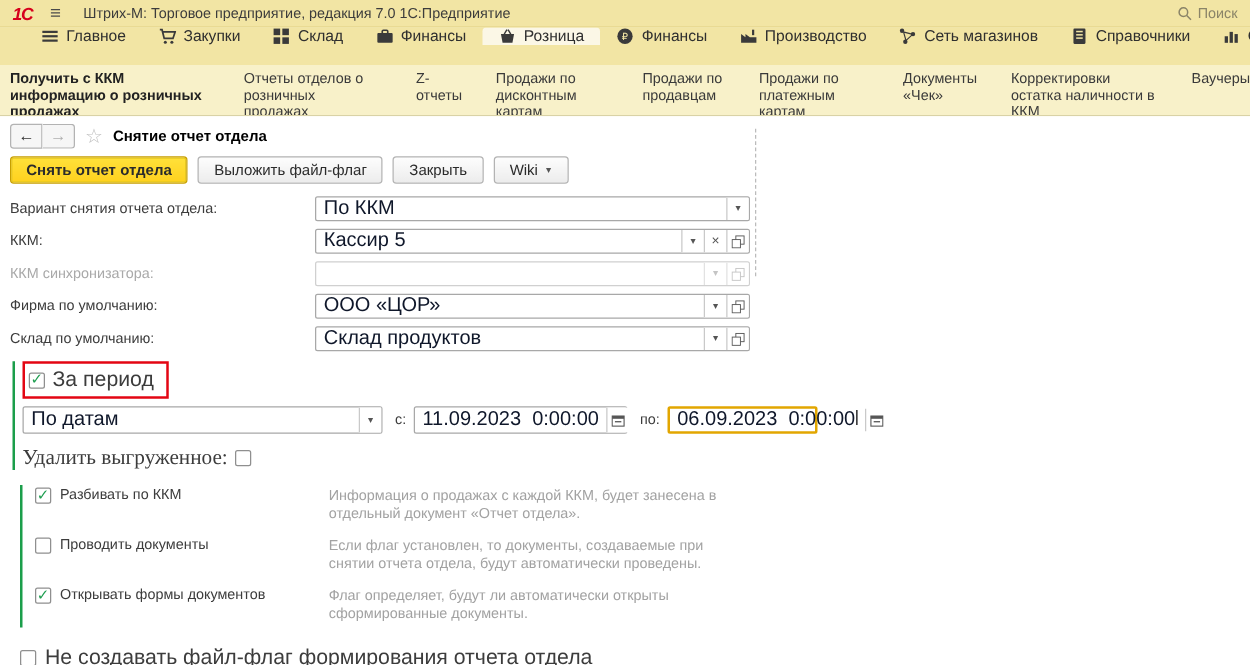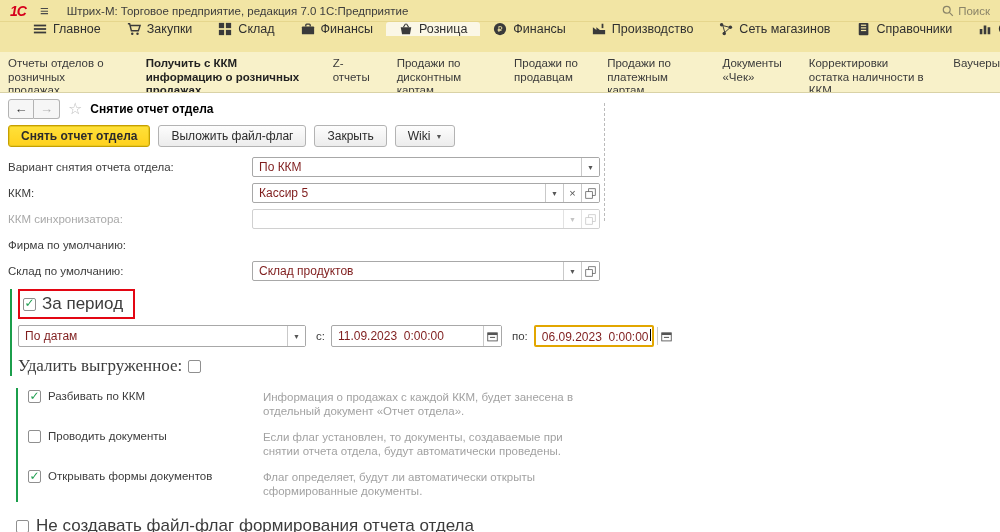--- a/index.html
+++ b/index.html
@@ -41,21 +41,21 @@
   .toolbar { display:flex; gap:8px; padding:6px 0 0 8px; }
   .btn { height:22px; padding:0 12px; border:1px solid #b3b3b3; border-radius:3px; background:linear-gradient(#fdfdfd,#ececec); font-size:12px; color:#2b2b2b; display:flex; align-items:center; gap:5px; cursor:pointer; }
   .btn.primary { background:linear-gradient(#ffe13a,#ffd11e); border:1px solid #c79f00; font-weight:bold; box-shadow:0 0 0 1px #e8c91f inset; }
   .caret-down { font-size:7px; color:#555; }
 
   
   .fields { padding:10px 0 0 8px; }
   .frow { display:flex; align-items:center; height:20px; margin-bottom:6px; }
   .flabel { width:244px; font-size:11.5px; color:#3c3c3c; }
   .fbox { width:348px; height:20px; border:1px solid #a8a8a8; border-radius:2px; background:#fff; display:flex; align-items:center; overflow:hidden; }
-  .fval { flex:1; padding:0 6px; font-size:12px; color:#7f1d1d; white-space:pre; }
+  .fval { flex:1; padding:0 6px; font-size:16px; color:#0f172a; white-space:pre; }
   .fbtn { width:18px; height:100%; border-left:1px solid #c9c9c9; display:flex; align-items:center; justify-content:center; color:#555; cursor:pointer; background:#fff; flex:0 0 18px; }
   .fbtn .tri { font-size:7px; }
   .fbtn.xbtn { font-size:11px; }
   .frow.dis .flabel { color:#a9a9a9; }
   .frow.dis .fbox { border-color:#d0d0d0; }
   .frow.dis .fbtn { color:#c4c4c4; border-left-color:#e2e2e2; }
   .fbtn svg { width:11px; height:11px; }
 
   
   .period-sec { margin:8px 0 0 2px; border-left:2px solid #1b9e4b; padding-left:6px; }
@@ -201,22 +201,22 @@
           <rect x="6.5" y="4" width="3" height="10" fill="#3a3a3a"></rect>
           <rect x="11" y="6" width="3" height="8" fill="#3a3a3a"></rect>
         </svg>
       </span>
     <span>Отчеты</span>
   </div>
 
 </div>
 
 <div class="submenu">
+  <div class="smitem w160 sel">Получить с ККМ информацию о розничных продажах</div>
   <div class="smitem w140">Отчеты отделов о розничных продажах</div>
-  <div class="smitem w160 sel">Получить с ККМ информацию о розничных продажах</div>
   <div class="smitem">Z-отчеты</div>
   <div class="smitem w125">Продажи по дисконтным картам</div>
   <div class="smitem w130">Продажи по продавцам</div>
   <div class="smitem w130">Продажи по платежным картам</div>
   <div class="smitem">Документы «Чек»</div>
   <div class="smitem w145">Корректировки остатка наличности в ККМ</div>
   <div class="smitem">Ваучеры</div>
 </div>
 
 <div class="content">
@@ -281,20 +281,32 @@
             <svg viewBox="0 0 15 15">
               <rect x="5" y="1" width="9" height="9" fill="none" stroke="#c4c4c4"></rect>
               <rect x="1" y="5" width="9" height="9" fill="#fff" stroke="#c4c4c4"></rect>
             </svg>
           </span>
       </div>
     </div>
     
     <div class="frow">
       <div class="flabel">Фирма по умолчанию:</div>
+      <div class="fbox">
+        <span class="fval">ООО «ЦОР»</span>
+        <span class="fbtn">
+            <span class="tri">▼</span>
+          </span>
+        <span class="fbtn">
+            <svg viewBox="0 0 15 15">
+              <rect x="5" y="1" width="9" height="9" fill="none" stroke="#555"></rect>
+              <rect x="1" y="5" width="9" height="9" fill="#fff" stroke="#555"></rect>
+            </svg>
+          </span>
+      </div>
     </div>
     
     <div class="frow">
       <div class="flabel">Склад по умолчанию:</div>
       <div class="fbox">
         <span class="fval">Склад продуктов</span>
         <span class="fbtn">
             <span class="tri">▼</span>
           </span>
         <span class="fbtn">

